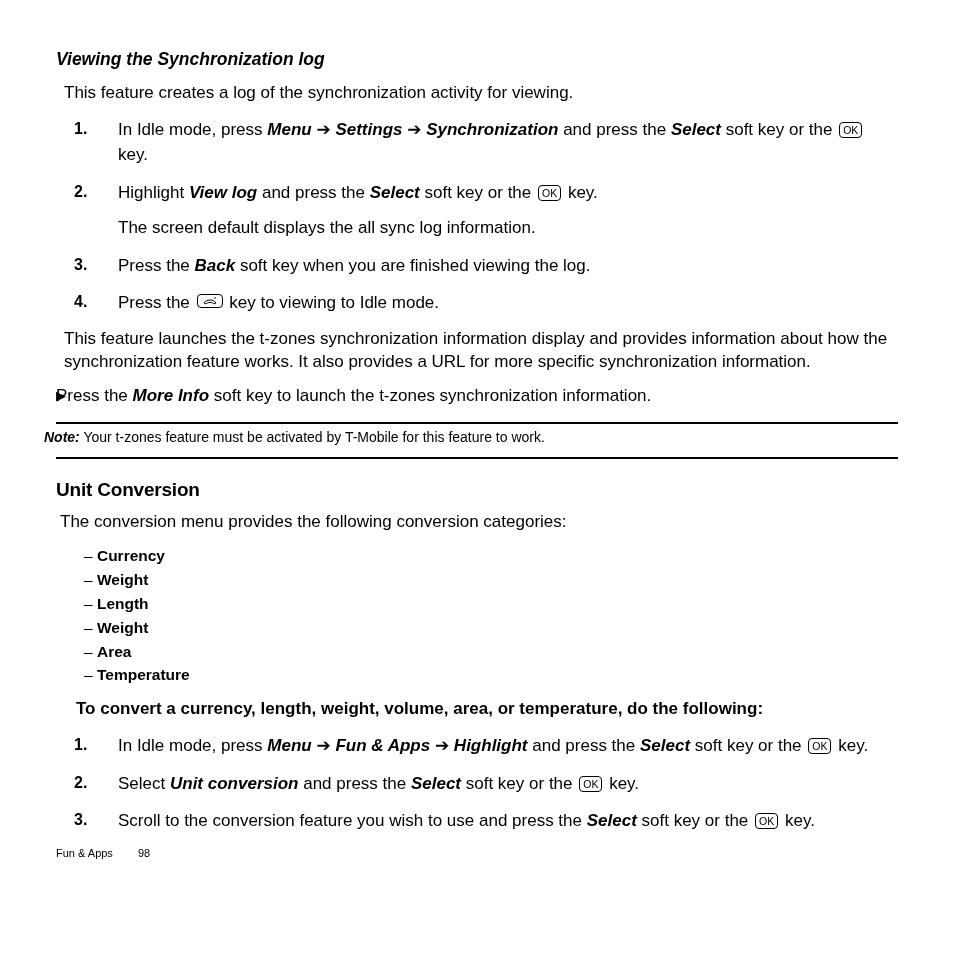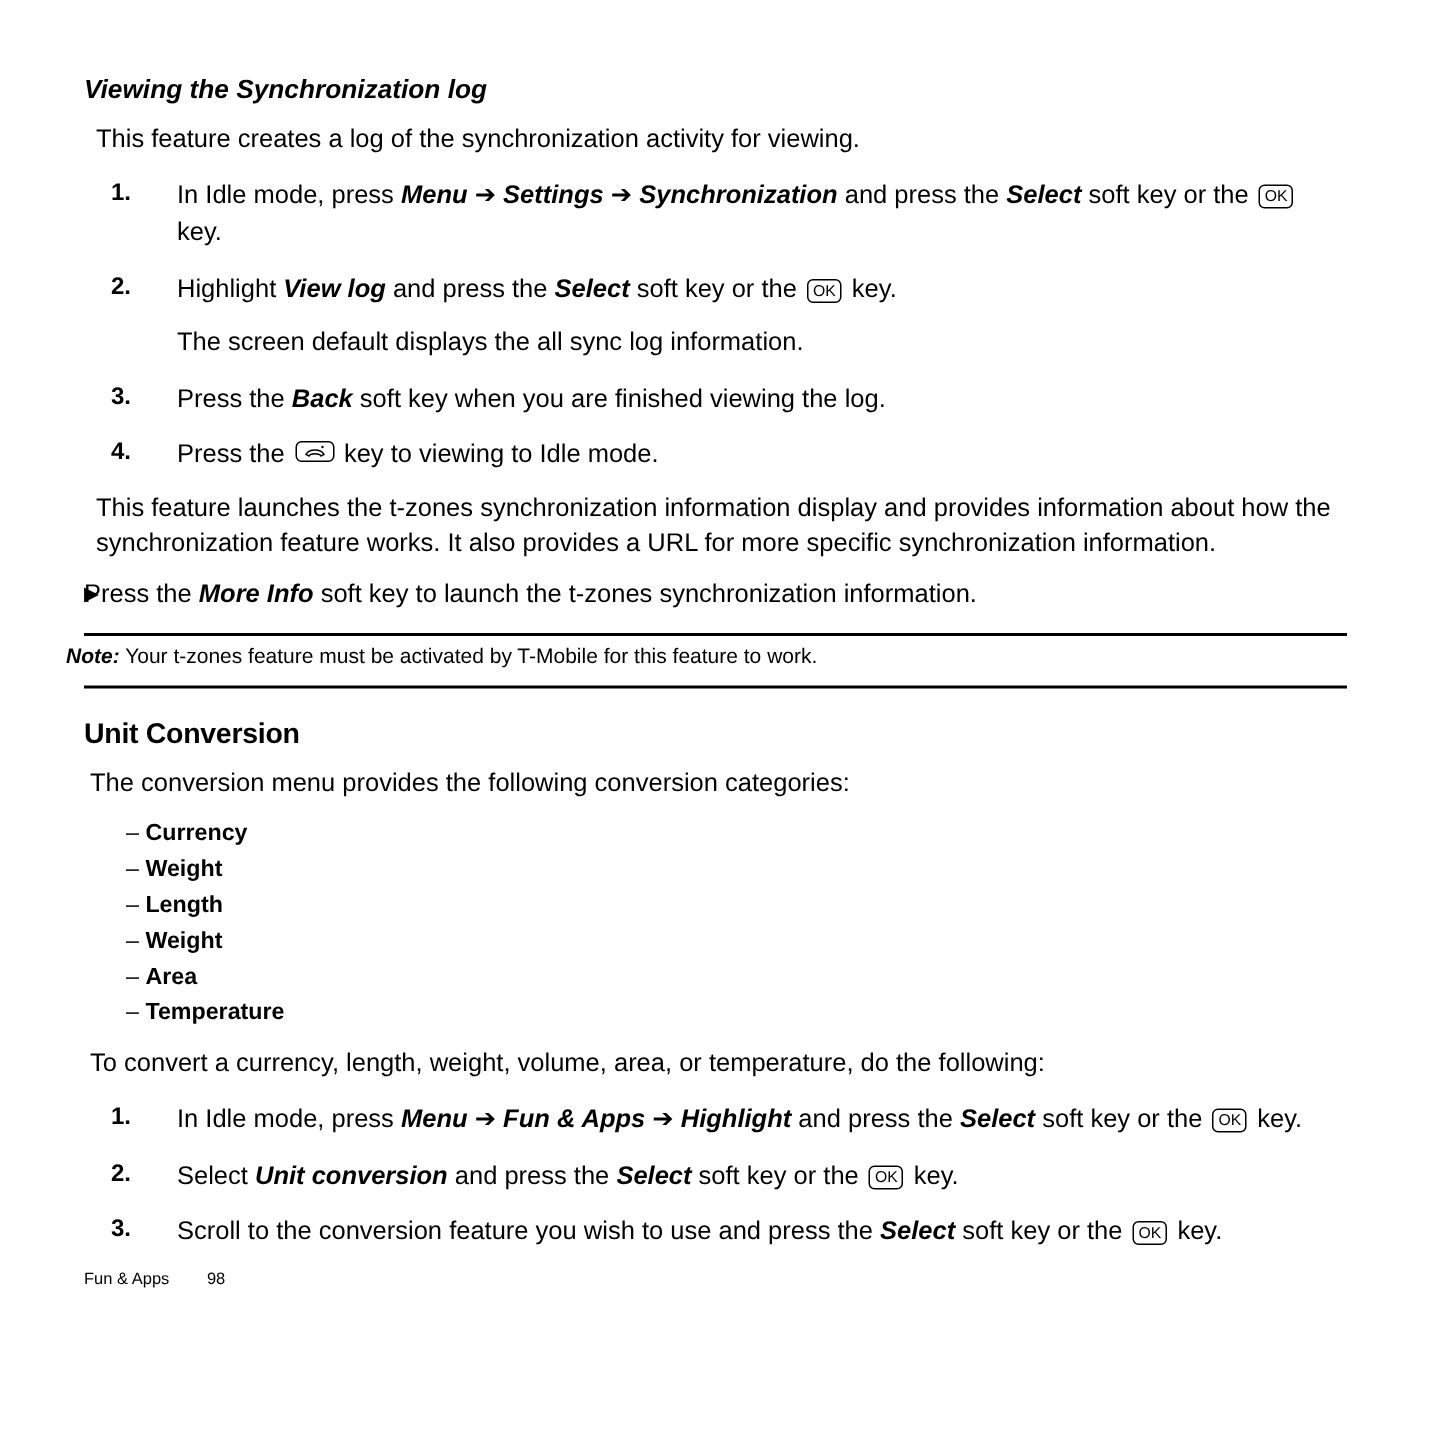--- a/index.html
+++ b/index.html
@@ -161,21 +161,21 @@
 
   <div class="dashlist">
     <div><span class="dash">– </span><span>Currency</span></div>
     <div><span class="dash">– </span><span>Weight</span></div>
     <div><span class="dash">– </span><span>Length</span></div>
     <div><span class="dash">– </span><span>Weight</span></div>
     <div><span class="dash">– </span><span>Area</span></div>
     <div><span class="dash">– </span><span>Temperature</span></div>
   </div>
 
-  <div class="para" style="margin-left:4px;">To convert a currency, length, weight, volume, area, or temperature, do the following:</div>
+  <div class="para" style="margin-left:20px;font-weight:bold;">To convert a currency, length, weight, volume, area, or temperature, do the following:</div>
 
   <ol class="steps">
     <li>
       <span>In Idle mode, press </span><b>Menu</b><span class="arrow"> ➔ </span><b>Fun &amp; Apps</b><span class="arrow"> ➔ </span><b>Highlight</b><span> and press the </span><b>Select</b><span> soft key or the </span><span class="okbox">OK</span><span> key.</span>
     </li>
     <li>
       <span>Select </span><b>Unit conversion</b><span> and press the </span><b>Select</b><span> soft key or the </span><span class="okbox">OK</span><span> key.</span>
     </li>
     <li>
       <span>Scroll to the conversion feature you wish to use and press the </span><b>Select</b><span> soft key or the </span><span class="okbox">OK</span><span> key.</span>

